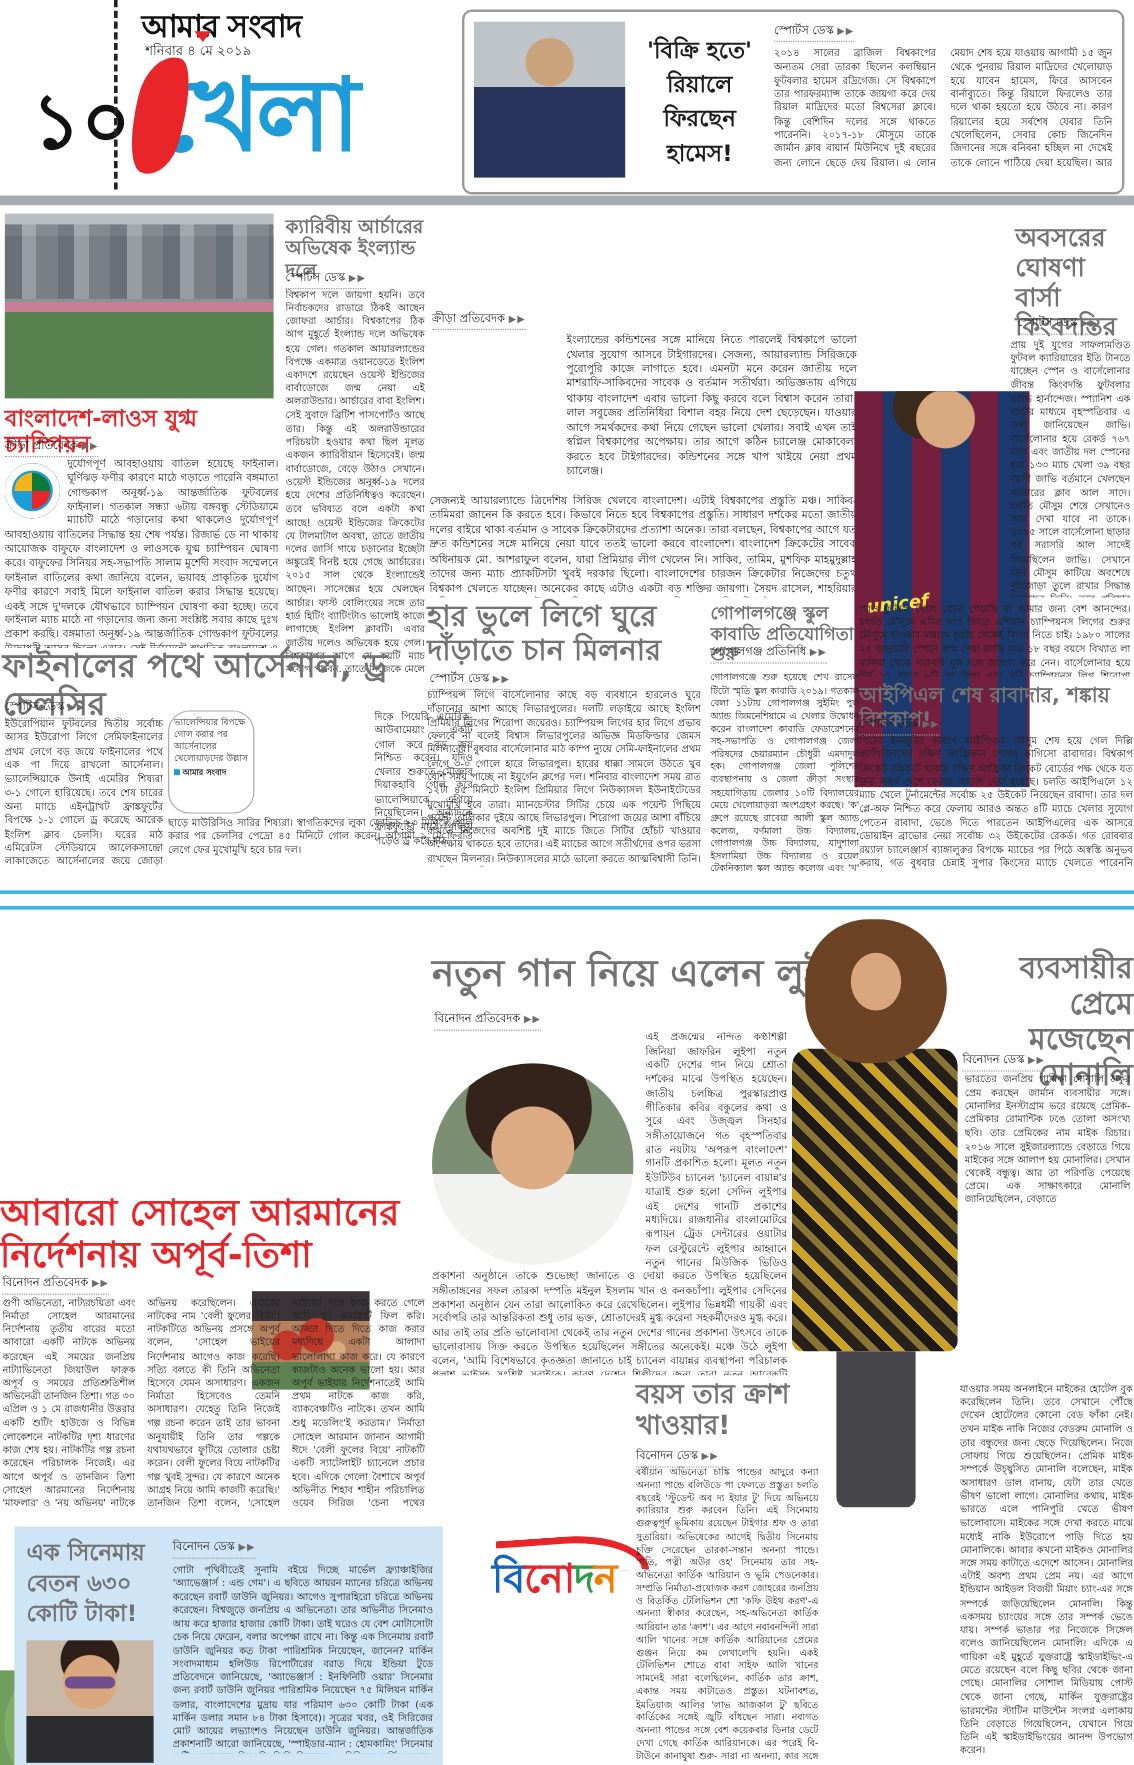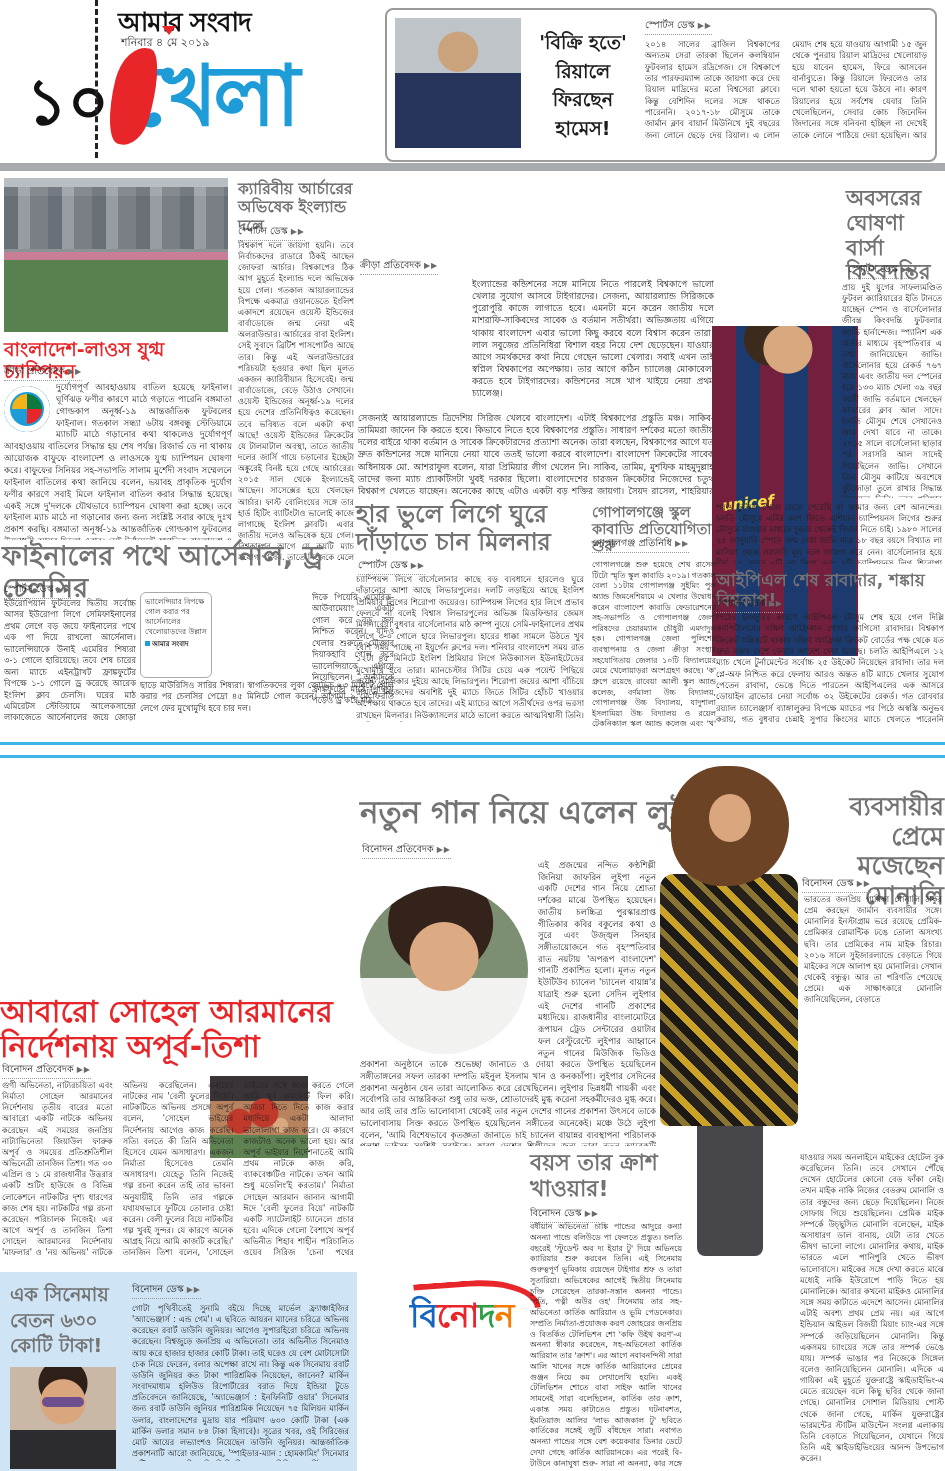--- a/index.html
+++ b/index.html
@@ -47,21 +47,21 @@
   .xavi{background:
      radial-gradient(circle at 52% 7%, #d8a97f 0 24px, rgba(0,0,0,0) 25px),
      radial-gradient(circle at 40% 4%, #3c2a1d 0 26px, rgba(0,0,0,0) 27px),
      repeating-linear-gradient(90deg,#731f3d 0 24px,#1d3a6e 24px 48px);}
   .xavi .unicef{position:absolute;left:10px;top:168px;color:#f4e04a;font-size:15px;font-style:italic;font-weight:bold;transform:rotate(-6deg);}
   .ars-photo-art{background:
      radial-gradient(circle at 30% 55%, #c0392b 0 12px, rgba(0,0,0,0) 13px),
      radial-gradient(circle at 55% 45%, #c0392b 0 14px, rgba(0,0,0,0) 15px),
      radial-gradient(circle at 72% 60%, #d8a97f 0 7px, rgba(0,0,0,0) 8px),
      linear-gradient(180deg,#3a3438 0 30%,#b7825e 30% 72%,#5f8252 72% 100%);}
-  .capbox{background:#fff;border:1px solid #aaa;border-radius:6px;padding:4px;font-size:7.4px;line-height:1.35;color:#333;}
+  .capbox{background:#fff;border:1px solid #aaa;border-radius:18px;padding:4px;font-size:7.4px;line-height:1.35;color:#333;}
   .credit{font-size:6.8px;font-weight:bold;color:#222;margin-top:3px;}
   .credit .sq{display:inline-block;width:5px;height:5px;background:#1e9cd7;margin-right:2px;}
   .bff{width:46px;height:46px;border-radius:50%;float:left;margin:4px 6px 2px 0;background:
      conic-gradient(#0f7a3d 0 90deg,#e8262a 90deg 180deg,#1e9cd7 180deg 270deg,#f5b31a 270deg 360deg);
      box-shadow:inset 0 0 0 6px #fff,inset 0 0 0 8px #1e9cd7;}
   .trio{background:
      radial-gradient(circle at 18% 22%, #7fae6a 0 60px, rgba(0,0,0,0) 61px),
      radial-gradient(circle at 80% 18%, #86b571 0 70px, rgba(0,0,0,0) 71px),
      linear-gradient(180deg,#6f9e5d 0 70%,#87a36e 100%);}
   .fig{position:absolute;bottom:0;}
@@ -181,21 +181,21 @@
     </div>
     <div class="fig" style="left:242px;">
       <div class="head"></div>
 
     </div>
   </div>
   <div class="abs hl hl-red" style="left:0;top:994px;width:348px;font-size:30px;">আবারো সোহেল আরমানের নির্দেশনায় অপূর্ব-তিশা</div>
   <div class="abs by" style="left:2px;top:1062px;"><span class="inner"><span>বিনোদন প্রতিবেদক</span> <span class="arrows">▶▶</span></span></div>
   <div class="abs bd cols3" style="left:2px;top:1080px;width:352px;height:186px;font-size:8.1px;">গুণী অভিনেতা, নাট্যরচয়িতা এবং নির্মাতা সোহেল আরমানের নির্দেশনায় তৃতীয় বারের মতো আবারো একটি নাটকে অভিনয় করেছেন এই সময়ের জনপ্রিয় নাট্যাভিনেতা জিয়াউল ফারুক অপূর্ব ও সময়ের প্রতিশ্রুতিশীল অভিনেত্রী তানজিন তিশা। গত ৩০ এপ্রিল ও ১ মে রাজধানীর উত্তরার একটি শুটিং হাউজে ও বিভিন্ন লোকেশনে নাটকটির দৃশ্য ধারণের কাজ শেষ হয়। নাটকটির গল্প রচনা করেছেন পরিচালক নিজেই। এর আগে অপূর্ব ও তানজিন তিশা সোহেল আরমানের নির্দেশনায় 'মাফলার' ও 'নয় অভিনয়' নাটকে অভিনয় করেছিলেন। এবারের নাটকের নাম 'বেলী ফুলের বিয়ে'। নাটকটিতে অভিনয় প্রসঙ্গে অপূর্ব বলেন, 'সোহেল ভাইয়ের নির্দেশনায় আগেও কাজ করেছি। সত্যি বলতে কী তিনি অভিনেতা হিসেবে যেমন অসাধারণ। একজন নির্মাতা হিসেবেও তেমনি অসাধারণ। যেহেতু তিনি নিজেই গল্প রচনা করেন তাই তার ভাবনা অনুযায়ীই তিনি তার গল্পকে যথাযথভাবে ফুটিয়ে তোলার চেষ্টা করেন। বেলী ফুলের বিয়ে নাটকটির গল্প খুবই সুন্দর। যে কারণে অনেক আগ্রহ নিয়ে আমি কাজটি করেছি।' তানজিন তিশা বলেন, 'সোহেল ভাইয়ের সঙ্গে কাজ করতে গেলে আমি খুব কমফোর্ট ফিল করি। আড্ডা দিতে দিতে কাজ করার মধ্যদিয়ে একটা আলাদা ভালোলাগা কাজ করে। যে কারণে কাজটাও অনেক ভালো হয়। আর অপূর্ব ভাইয়ার নির্দেশনাতেই আমি প্রথম নাটকে কাজ করি, ব্যাকবেঞ্চটিও নাটকে। তখন আমি শুধু মডেলিং'ই করতাম।' নির্মাতা সোহেল আরমান জানান আগামী ঈদে 'বেলী ফুলের বিয়ে' নাটকটি একটি স্যাটেলাইট চ্যানেলে প্রচার হবে। এদিকে গেলো বৈশাখে অপূর্ব অভিনীত শিহাব শাহীন পরিচালিত ওয়েব সিরিজ 'চেনা পথের অপরিচিতা', ইমরাউল রাফাতের নাটক 'শুধু তুমি', রাজের 'প্লে বয়' নাটক দর্শকের মধ্যে বেশ সাড়া ফেলে। ইমরাউল রাফাত পরিচালিত। মুহাম্মদ মোস্তফা কামাল রাজের 'পুলিশ দ্য রিয়েল হিরো', মাবরুর রশীদ বান্নাহর 'এক্স ওয়াইফ', নাজমুল রনির 'অবশেষে', অমির 'এক্স বয়ফ্রেন্ড' 'এক্স গার্লফ্রেন্ড' নাটকগুলো বেশ আলোচনায় আসে।</div>
 
-  <div class="abs bluebox" style="left:0;top:1272px;width:339px;height:181px;">
+  <div class="abs bluebox" style="left:12px;top:1272px;width:339px;height:181px;">
     <div style="width:112px;flex:none;">
       <div class="hl" style="font-size:19px;line-height:1.35;">এক সিনেমায় বেতন ৬৩০ কোটি টাকা!</div>
       <div class="photo rdj" style="margin-top:8px;"></div>
     </div>
     <div style="flex:1;">
       <div class="by"><span class="inner"><span>বিনোদন ডেস্ক</span> <span class="arrows">▶▶</span></span></div>
       <div class="bd" style="margin-top:4px;height:158px;font-size:8.1px;">গোটা পৃথিবীতেই সুনামি বইয়ে দিচ্ছে মার্ভেল ফ্র্যাঞ্চাইজির 'অ্যাভেঞ্জার্স : এন্ড গেম'। এ ছবিতে আয়রন ম্যানের চরিত্রে অভিনয় করেছেন রবার্ট ডাউনি জুনিয়র। আগেও সুপারহিরো চরিত্রে অভিনয় করেছেন। বিশ্বজুড়ে জনপ্রিয় এ অভিনেতা। তার অভিনীত সিনেমাও আয় করে হাজার হাজার কোটি টাকা। তাই ঘরেও যে বেশ মোটাসোটা চেক নিয়ে ফেরেন, বলার অপেক্ষা রাখে না। কিন্তু এক সিনেমায় রবার্ট ডাউনি জুনিয়র কত টাকা পারিশ্রমিক নিয়েছেন, জানেন? মার্কিন সংবাদমাধ্যম হলিউড রিপোর্টারের বরাত দিয়ে ইন্ডিয়া টুডে প্রতিবেদনে জানিয়েছে, 'অ্যাভেঞ্জার্স : ইনফিনিটি ওয়ার' সিনেমার জন্য রবার্ট ডাউনি জুনিয়র পারিশ্রমিক নিয়েছেন ৭৫ মিলিয়ন মার্কিন ডলার, বাংলাদেশের মুদ্রায় যার পরিমাণ ৬৩০ কোটি টাকা (এক মার্কিন ডলার সমান ৮৪ টাকা হিসাবে)। সূত্রের খবর, ওই সিরিজের মোট আয়ের লভ্যাংশও নিয়েছেন ডাউনি জুনিয়র। আন্তর্জাতিক প্রকাশনাটি আরো জানিয়েছে, 'স্পাইডার-ম্যান : হোমকামিং' সিনেমার শুটিং চলাকালে দিনপ্রতি তিনি নিয়েছেন ৫ মিলিয়ন মার্কিন ডলার, অর্থাৎ ৪২ কোটি টাকা।</div>
     </div>
   </div>
 

